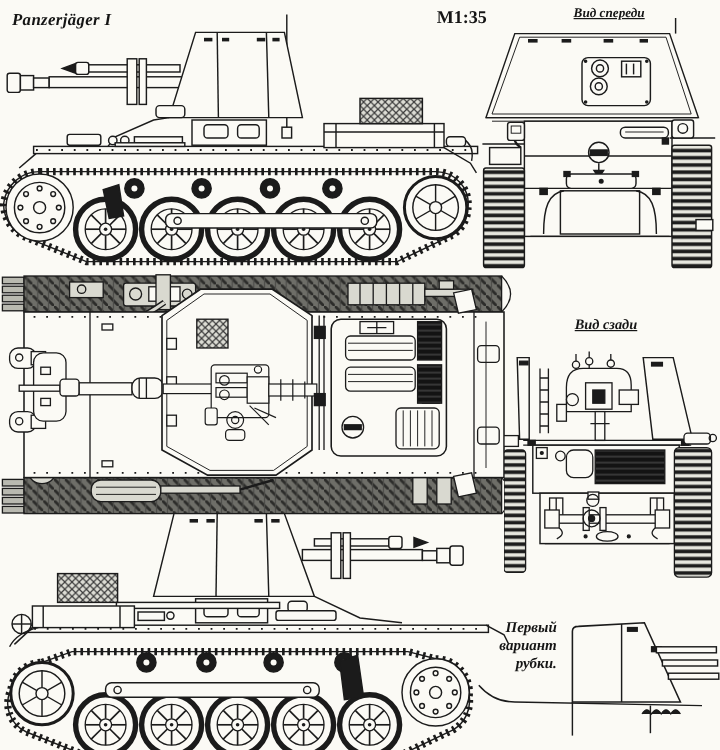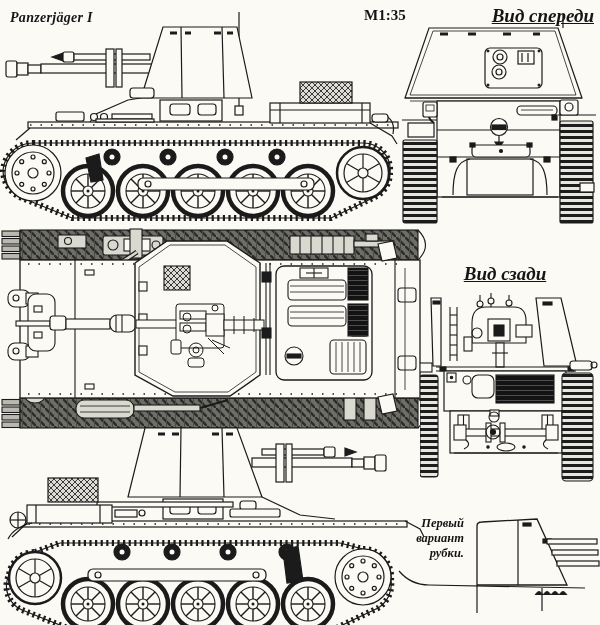--- a/index.html
+++ b/index.html
@@ -3,22 +3,22 @@
 <meta charset="utf-8">
 <title>Panzerjäger I</title>
 <style>
   html,body{margin:0;padding:0}
   body{width:600px;height:625px;background:#fbfaf5;position:relative;overflow:hidden;
        font-family:"Liberation Serif",serif;color:#151515}
   .lbl{position:absolute;font-weight:bold;font-style:italic;white-space:nowrap}
   .lbl.ul{text-decoration:underline}
   #title-label{left:10px;top:10px;font-size:14px;letter-spacing:.3px}
   #scale-label{left:364px;top:7px;font-size:15px;font-style:normal}
-  #front-view-label{left:478px;top:5px;width:116px;text-align:right;font-size:19px}
-  #rear-view-label{left:450px;top:263px;width:110px;text-align:center;font-size:19px}
+  #front-view-label{left:478px;top:5px;width:116px;text-align:left;font-size:11px}
+  #rear-view-label{left:450px;top:263px;width:110px;text-align:center;font-size:12px}
   #variant-label{left:394px;top:516px;width:70px;text-align:right;font-size:12.5px;
                  line-height:15px;white-space:normal}
   #variant-label span{display:block}
   svg.draw{position:absolute}
 </style>
 </head>
 <body>
 
 <svg width="0" height="0" style="position:absolute" aria-hidden="true">
   <defs>

